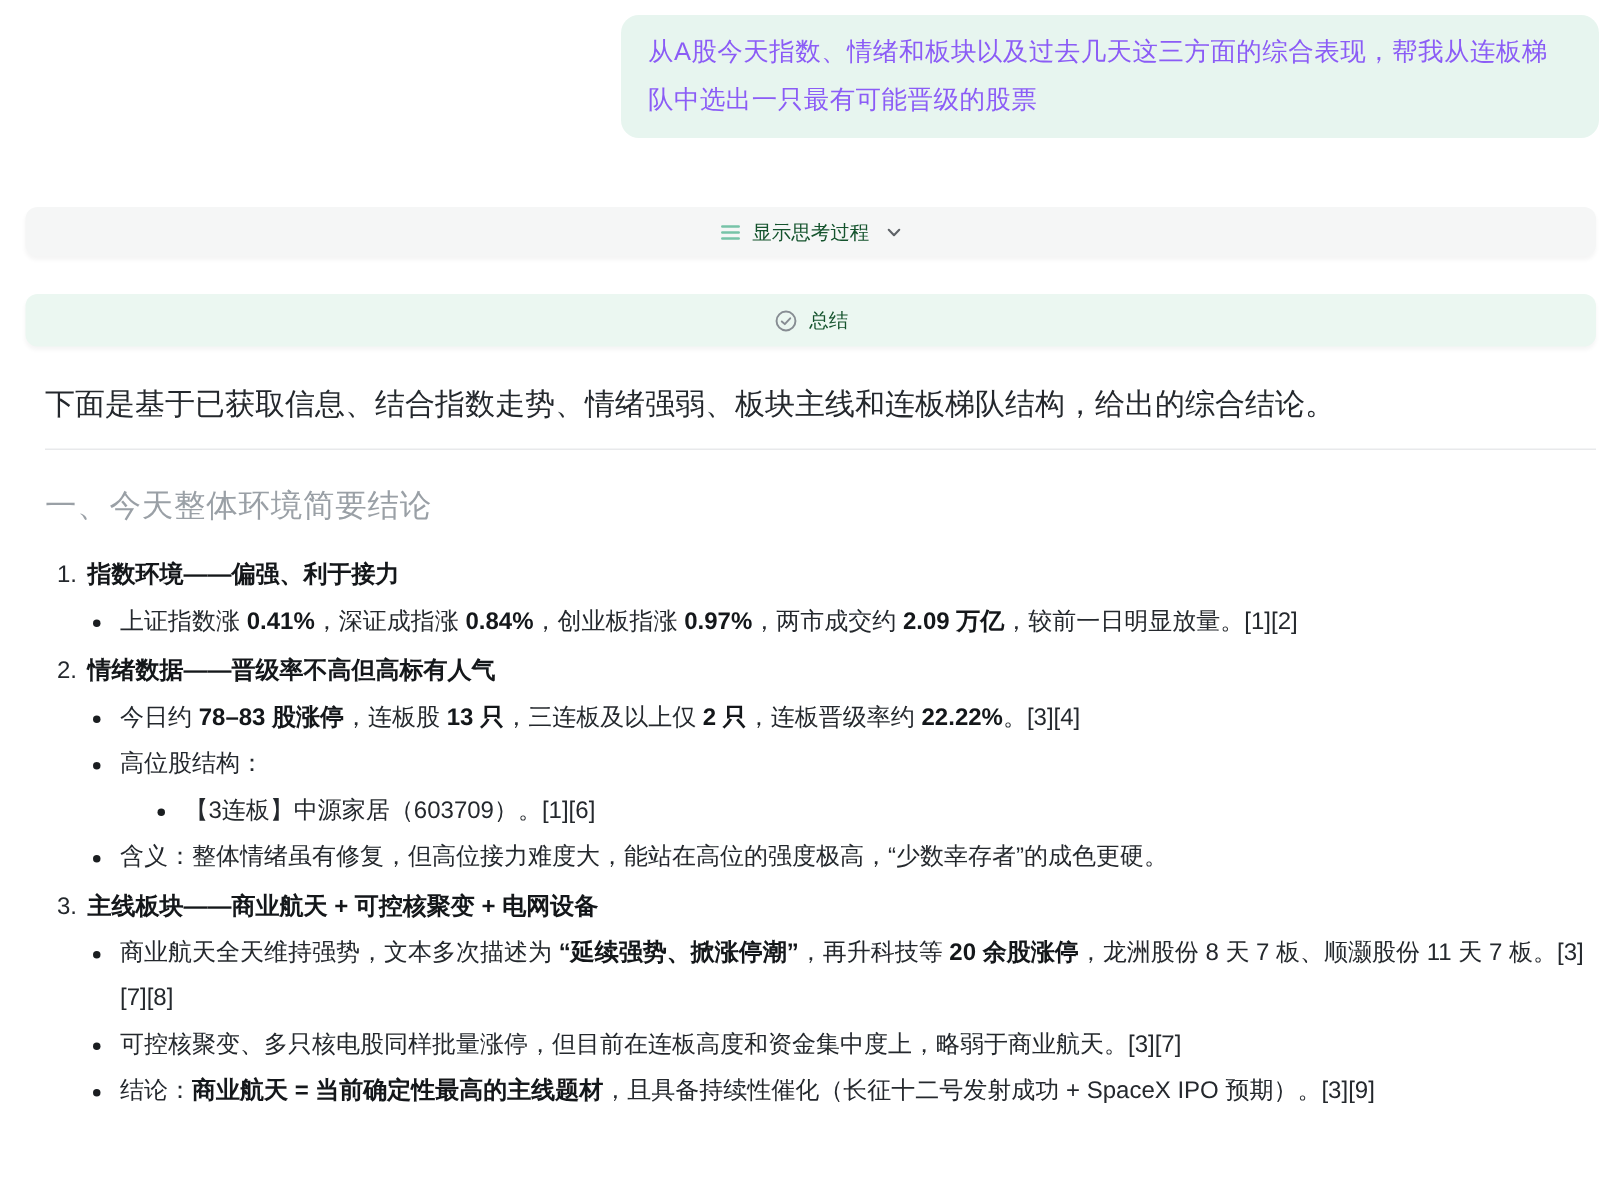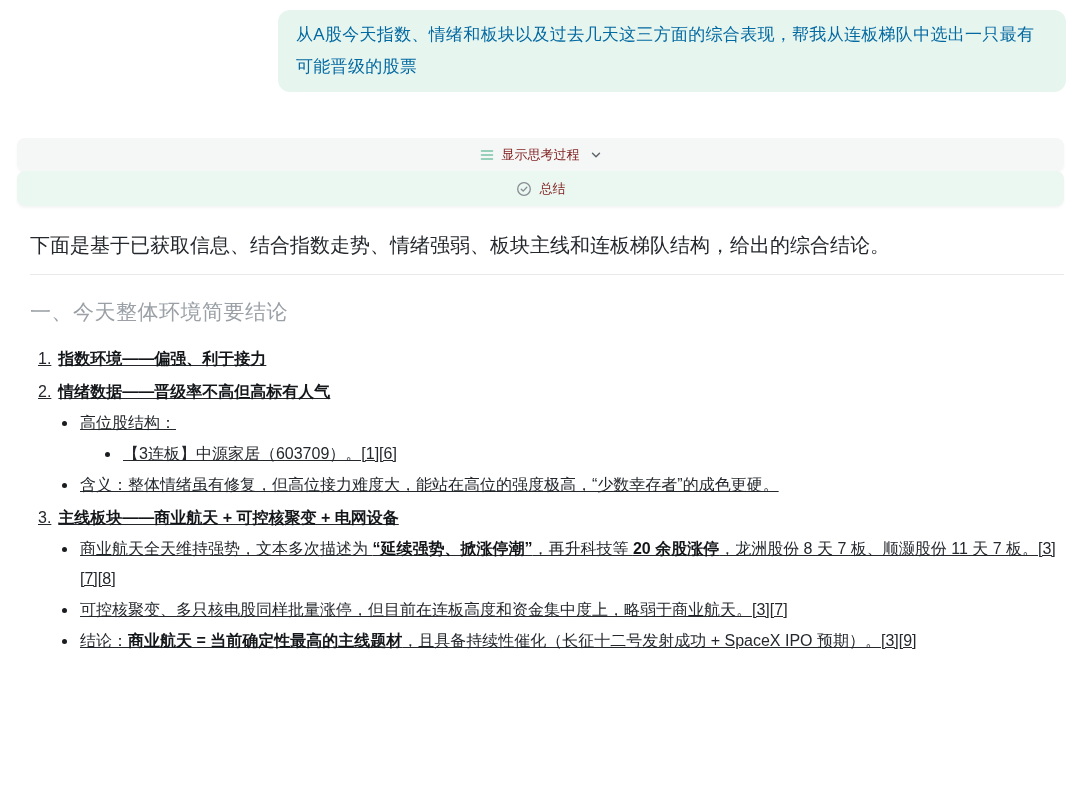--- a/index.html
+++ b/index.html
@@ -7,45 +7,45 @@
   body {
     width:1080px; height:790px; overflow:hidden;
     font-family:"Liberation Sans","DejaVu Sans",sans-serif;
     color:#24282d;
   }
   .page { width:1080px; height:790px; position:relative; }
 
   
   .user-row { display:flex; justify-content:flex-end; padding:10px 14px 0 0; }
   .user-bubble {
-    width:788px; background:#e7f5ef; border-radius:12px;
-    padding:9px 18px; font-size:17px; line-height:32px; color:#0369a1;
+    width:652px; background:#e7f5ef; border-radius:12px;
+    padding:9px 18px; font-size:17px; line-height:32px; color:#8b5cf6;
     letter-spacing:.3px;
   }
 
   
   .bar {
     margin:0 16px 0 17px; border-radius:8px;
     display:flex; align-items:center; justify-content:center; gap:8px;
-    font-size:13px; color:#7f1d1d;
+    font-size:13px; color:#14532d;
     box-shadow:0 2px 3px rgba(0,0,0,0.045);
     cursor:pointer; user-select:none;
   }
   .thinking-bar { margin-top:46px; height:33px; background:#f5f6f6; }
-  .summary-bar  { height:35px; background:#ebf7f1;align-items:center; }
+  .summary-bar  { margin-top:25px; height:35px; background:#ebf7f1;align-items:center; }
   .bar .icon { display:flex; align-items:center; }
   .bar .chevron { display:flex; align-items:center; margin-left:2px; }
 
   
   .intro { margin:27px 16px 0 30px; font-size:20px; line-height:24px; color:#24282d; }
   .divider { border:none; border-top:1px solid #e8e9eb; margin:17px 16px 0 30px; }
   .section-title { margin:23px 16px 0 30px; font-size:21px; font-weight:400; color:#9aa0a6; letter-spacing:.5px; }
 
   .conclusion-list { margin:17px 16px 0 30px; font-size:16px; }
-  .item { padding-left:8px; margin-top:2px;text-decoration:underline; }
+  .item { padding-left:8px; margin-top:2px; }
   .item-head { line-height:31px; }
   .item-num { margin-right:7px; color:#24282d; }
   .item-title { font-weight:700; color:#14171a; }
   ul.bullets { list-style:none; padding-left:42px; }
   ul.bullets.sub { padding-left:43px; }
   li.bullet { position:relative; line-height:30px; margin-top:1px; }
   li.bullet::before {
     content:""; position:absolute; left:-18px; top:12.5px;
     width:5px; height:5px; border-radius:50%; background:#1a1d20;
   }
@@ -93,25 +93,27 @@
   <p class="intro">下面是基于已获取信息、结合指数走势、情绪强弱、板块主线和连板梯队结构，给出的综合结论。</p>
 
   <hr class="divider">
 
   <h2 class="section-title">一、今天整体环境简要结论</h2>
 
   <div class="conclusion-list" id="conclusion-list">
       <div class="item">
         <div class="item-head"><span class="item-num">1.</span><span class="item-title">指数环境——偏强、利于接力</span></div>
         <ul class="bullets">
+          <li class="bullet"><span>上证指数涨 </span><span class="b">0.41%</span><span>，深证成指涨 </span><span class="b">0.84%</span><span>，创业板指涨 </span><span class="b">0.97%</span><span>，两市成交约 </span><span class="b">2.09 万亿</span><span>，较前一日明显放量。[1][2]</span></li>
         </ul>
       </div>
       <div class="item">
         <div class="item-head"><span class="item-num">2.</span><span class="item-title">情绪数据——晋级率不高但高标有人气</span></div>
         <ul class="bullets">
+          <li class="bullet"><span>今日约 </span><span class="b">78–83 股涨停</span><span>，连板股 </span><span class="b">13 只</span><span>，三连板及以上仅 </span><span class="b">2 只</span><span>，连板晋级率约 </span><span class="b">22.22%</span><span>。[3][4]</span></li>
           <li class="bullet"><span>高位股结构：</span><ul class="bullets sub">
               <li class="bullet"><span>【3连板】中源家居（603709）。[1][6]</span></li>
             </ul></li>
           <li class="bullet"><span>含义：整体情绪虽有修复，但高位接力难度大，能站在高位的强度极高，“少数幸存者”的成色更硬。</span></li>
         </ul>
       </div>
       <div class="item">
         <div class="item-head"><span class="item-num">3.</span><span class="item-title">主线板块——商业航天 + 可控核聚变 + 电网设备</span></div>
         <ul class="bullets">
           <li class="bullet"><span>商业航天全天维持强势，文本多次描述为 </span><span class="b">“延续强势、掀涨停潮”</span><span>，再升科技等 </span><span class="b">20 余股涨停</span><span>，龙洲股份 8 天 7 板、顺灏股份 11 天 7 板。[3][7][8]</span></li>

